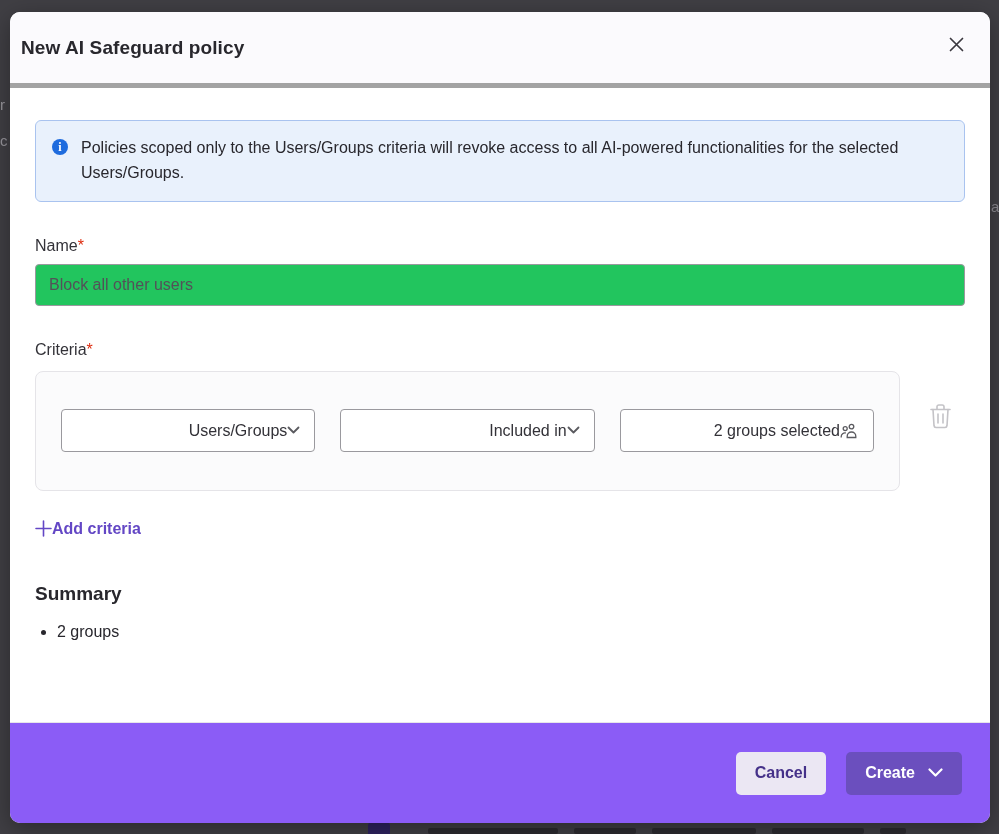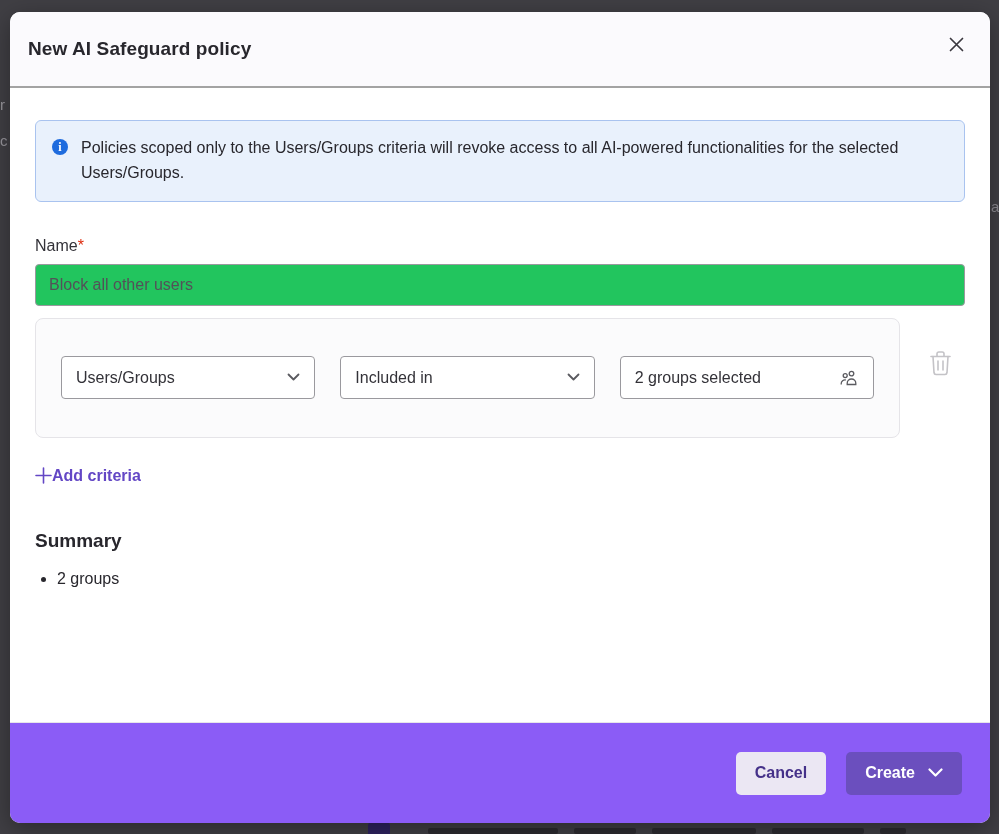--- a/index.html
+++ b/index.html
@@ -28,22 +28,22 @@
 
   
   .modal {
     position:absolute; left:10px; top:12px; width:980px; height:811px;
     background:#ffffff; border-radius:10px;
     box-shadow:0 6px 24px rgba(0,0,0,.35);
     display:flex; flex-direction:column; overflow:hidden;
   }
   .modal-header {
     height:76px; flex:0 0 76px; background:#fbfafd;
-    border-bottom:2px solid #a3a3a3;
-    display:flex; align-items:center; padding:0 18px; position:relative;
+    border-bottom:5px solid #a3a3a3;
+    display:flex; align-items:center; padding:0 11px; position:relative;
   }
   .modal-title { font-size:19px; font-weight:700; color:#28272d; letter-spacing:.1px; }
   .close-btn {
     position:absolute; right:16px; top:14px; width:36px; height:36px;
     background:transparent; border:none; cursor:pointer;
     display:flex; align-items:center; justify-content:center; border-radius:4px;
   }
   .modal-body { flex:1 1 auto; padding:0 25px; }
 
   
@@ -73,21 +73,21 @@
   
   .criteria-wrap { display:flex; align-items:flex-start; }
   .criteria-panel {
     margin-top:12px; width:865px; height:120px;
     background:#fbfbfc; border:1px solid #e5e4e8; border-radius:8px;
     display:flex; align-items:center; padding:0 25px; gap:25px;
   }
   .select-box {
     width:255px; height:43px; background:#ffffff;
     border:1px solid #9a999e; border-radius:4px;
-    display:flex; align-items:center; justify-content:space-between;
+    display:flex; align-items:center; justify-content:flex-end;
     padding:0 14px; font-size:16px; color:#333238; cursor:pointer;
   }
   .trash-btn {
     margin-top:42px; margin-left:24px; width:32px; height:32px;
     border:none; background:transparent; cursor:pointer;
     display:flex; align-items:center; justify-content:center;
   }
   .add-criteria {
     margin-top:29px; display:inline-flex; align-items:center; 
     border:none; background:transparent; cursor:pointer;
@@ -147,20 +147,21 @@
   <div class="modal-body">
 
     <div class="banner">
       <span class="info-icon">i</span>
       <span class="banner-text">Policies scoped only to the Users/Groups criteria will revoke access to all AI-powered functionalities for the selected Users/Groups.</span>
     </div>
 
     <div class="field-label"><span>Name</span><span class="required">*</span></div>
     <input class="text-input" type="text" value="Block all other users" style="">
 
+    <div class="field-label"><span>Criteria</span><span class="required">*</span></div>
 
     <div class="criteria-wrap">
       <div class="criteria-panel">
 
         <div class="select-box">
           <span>Users/Groups</span>
           <span>
             <svg width="13" height="9" viewBox="0 0 13 9">
                 <path d="M1.5 1.5l5 5 5-5" fill="none" stroke="#5a5a5f" stroke-width="1.8" stroke-linecap="round" stroke-linejoin="round"></path>
               </svg>

